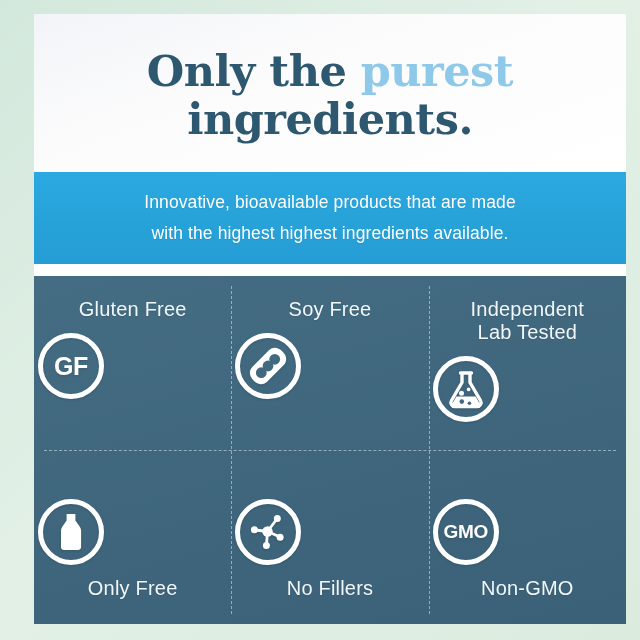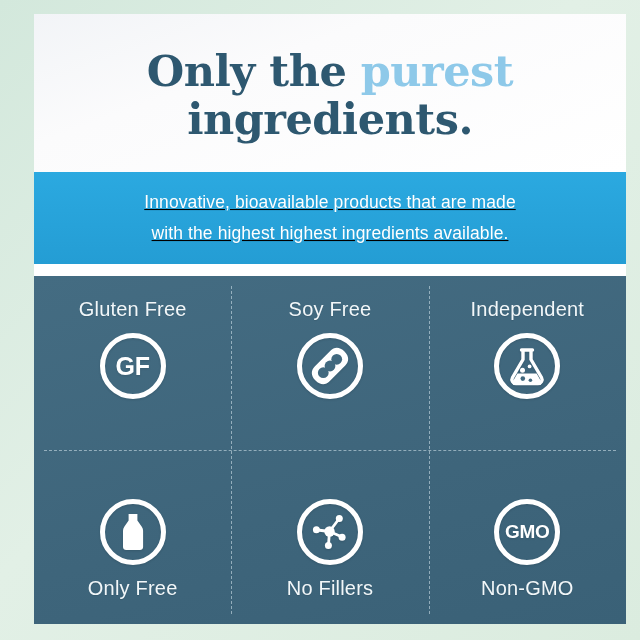--- a/index.html
+++ b/index.html
@@ -56,21 +56,20 @@
     display:flex; align-items:flex-start;
     padding-bottom:6px;
   }
   .band {
     width:100%; height:92px;
     background:#2aa5dc;
     background-image:linear-gradient(180deg,#2ba9e0 0%,#249dd4 100%);
     display:flex; flex-direction:column;
     align-items:center; justify-content:center;
     gap:7px;
-    text-decoration:underline;
   }
   .band-line {
     color:#ffffff;
     font-size:17.5px;
     font-weight:300;
     line-height:1.35;
     letter-spacing:0.1px;
     text-align:center;
     white-space:nowrap;
     text-shadow:0 1px 1px rgba(0,0,0,.07);
@@ -82,21 +81,21 @@
     background:#41697f;
     background-image:linear-gradient(165deg,#446c82 0%,#3e657b 60%,#3a6177 100%);
     display:grid;
     grid-template-columns:1fr 1fr 1fr;
     grid-template-rows:1fr 1fr;
     position:relative;
   }
   .cell {
     position:relative;
     display:flex; flex-direction:column;
-    align-items:center; justify-content:center;
+    justify-content:center;
     gap:12px;
     padding:6px 4px;
   }
   .cell.top    { justify-content:flex-start; padding-top:22px; }
   .cell.bottom { justify-content:flex-end;   padding-bottom:24px; }
   .cell.bottom .cell-icon { order:1; }
   .cell.bottom .cell-label{ order:2; }
 
   .cell-label {
     color:#f2f7f9;
@@ -179,20 +178,21 @@
               <circle cx="33" cy="33" r="5.4" fill="#41697f"></circle>
               <circle cx="33" cy="42.5" r="5.4" fill="#41697f"></circle>
             </g>
           </svg>
         </div>
       </div>
 
       <div class="cell top">
         <div class="cell-label">
           <div>Independent</div>
+          <div>Lab Tested</div>
         </div>
         <div class="cell-icon">
           <svg viewBox="0 0 66 66">
             <circle cx="33" cy="33" r="30.5" fill="none" stroke="#fff" stroke-width="5"></circle>
             <path d="M27.5 17h11M29 17v9.5L18.5 44.5c-1.6 2.8.4 6 3.6 6h21.8c3.2 0 5.2-3.2 3.6-6L37 26.5V17" fill="none" stroke="#fff" stroke-width="3.4" stroke-linecap="round" stroke-linejoin="round"></path>
             <path d="M23.4 40.5h19.2l4.6 8c1 1.7-.2 3.6-2.1 3.6H20.9c-1.9 0-3.1-1.9-2.1-3.6z" fill="#fff"></path>
             <circle cx="28.5" cy="37.2" r="2.5" fill="#fff"></circle>
             <circle cx="35.6" cy="33.4" r="1.9" fill="#fff"></circle>
             <circle cx="28.8" cy="45.6" r="2.3" fill="#41697f"></circle>
             <circle cx="36.4" cy="47.2" r="1.8" fill="#41697f"></circle>

